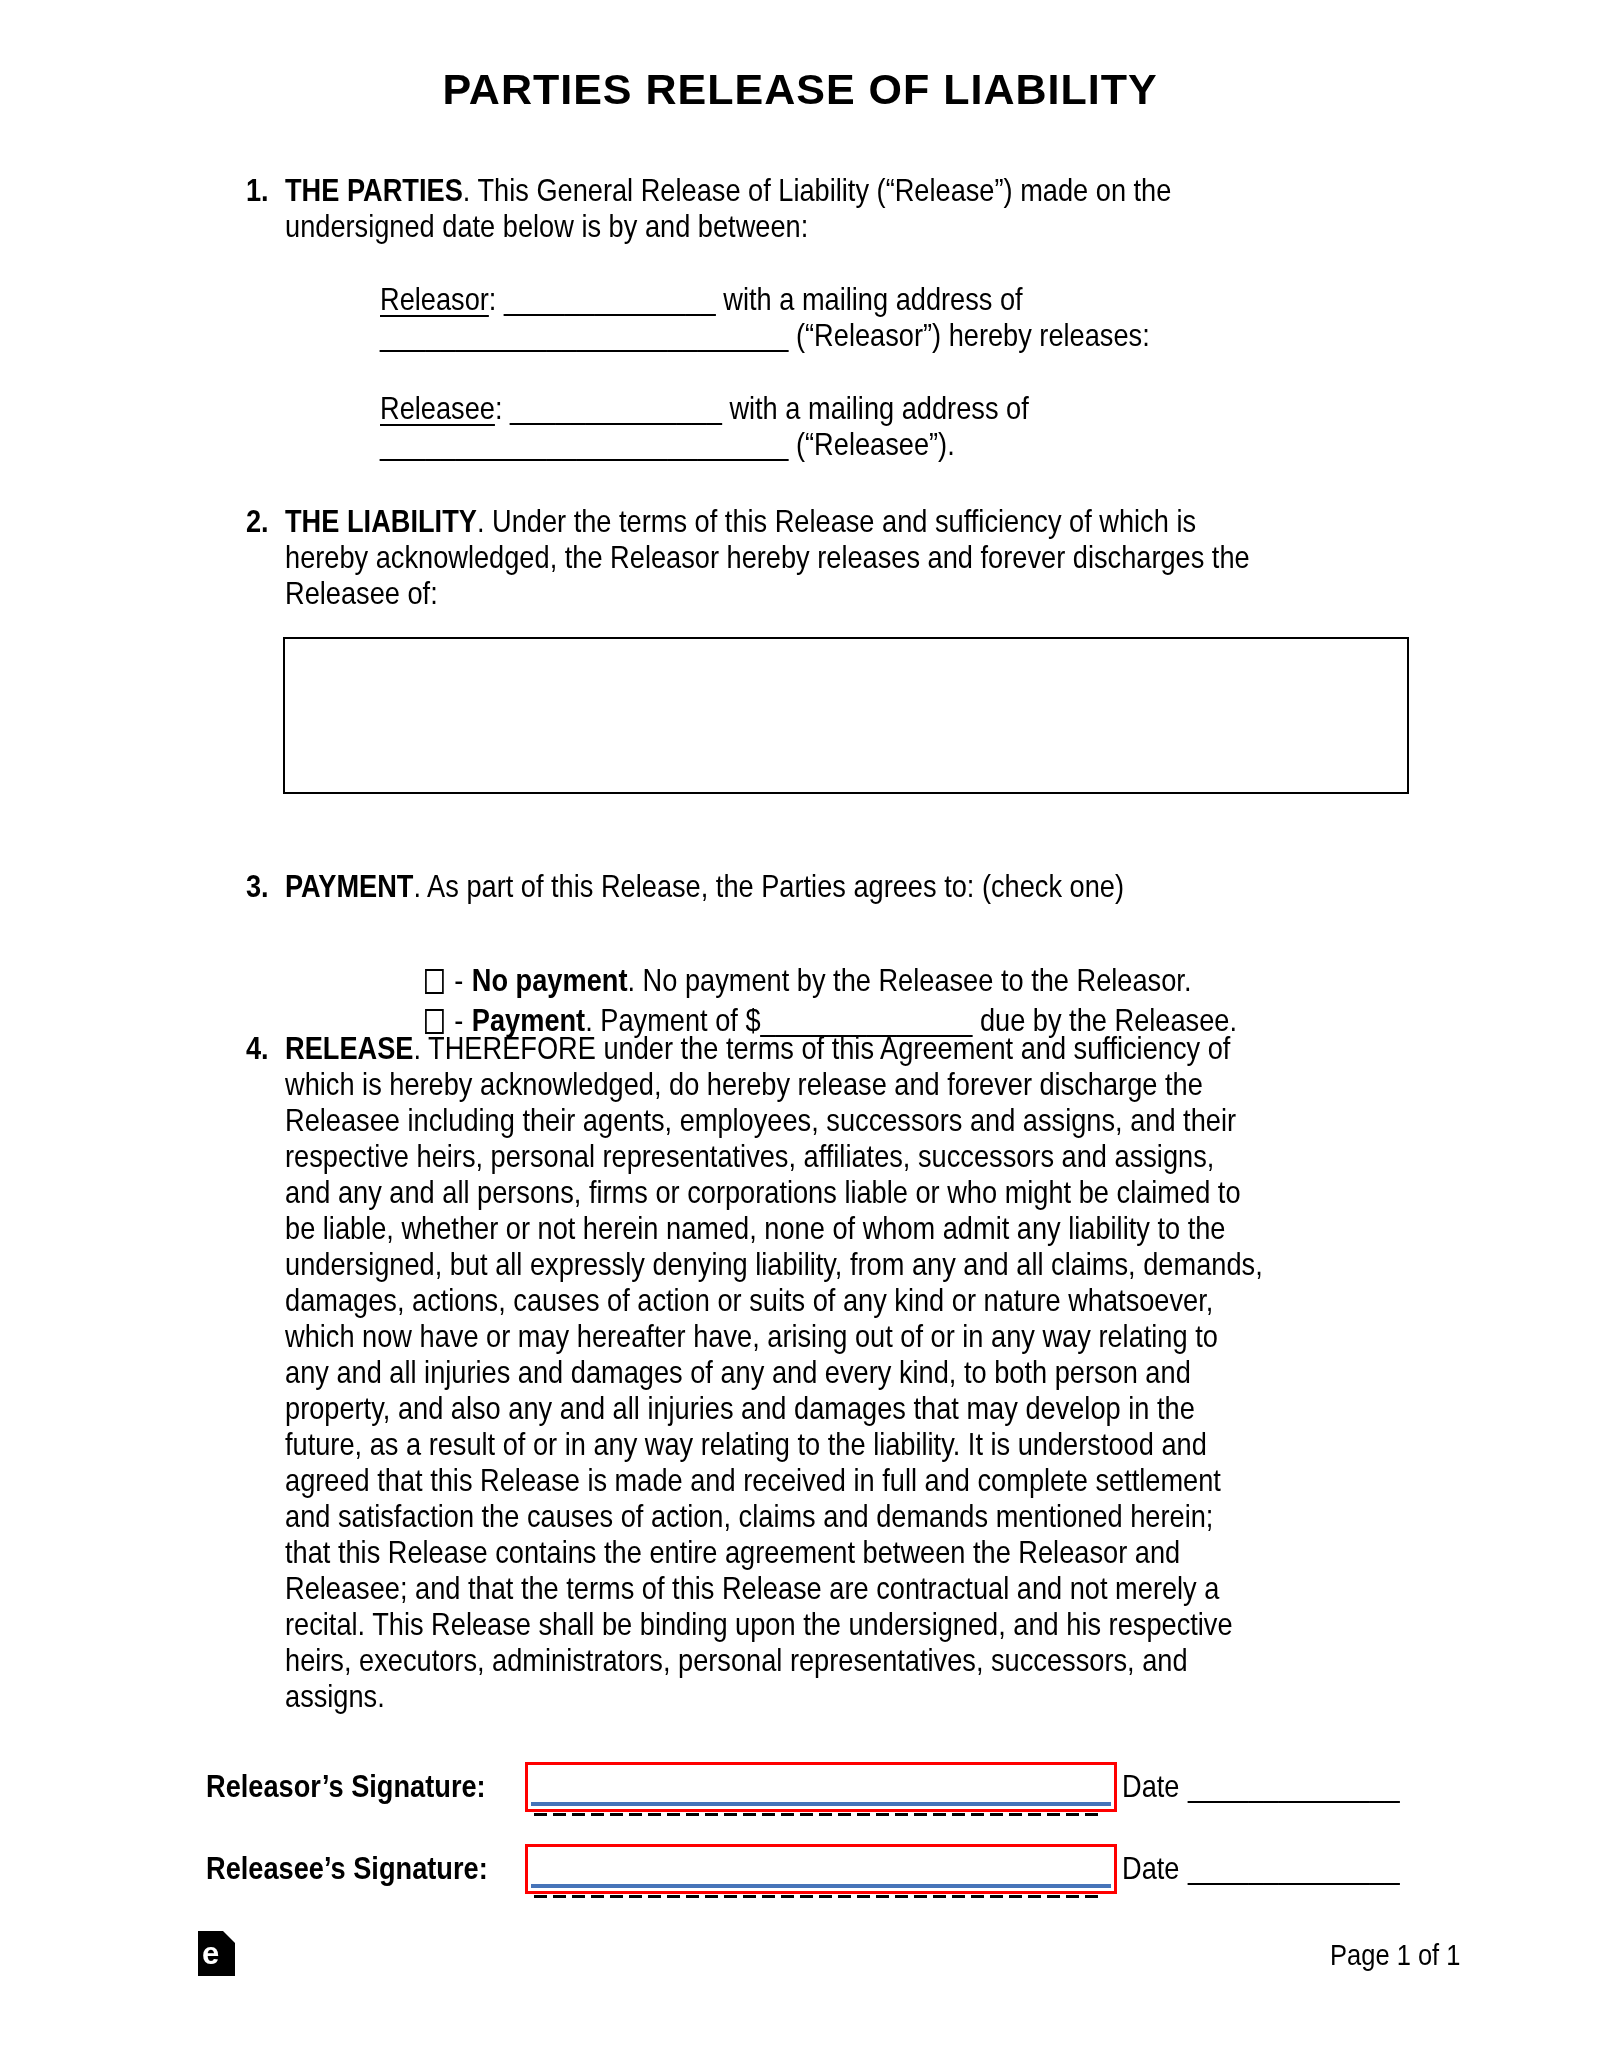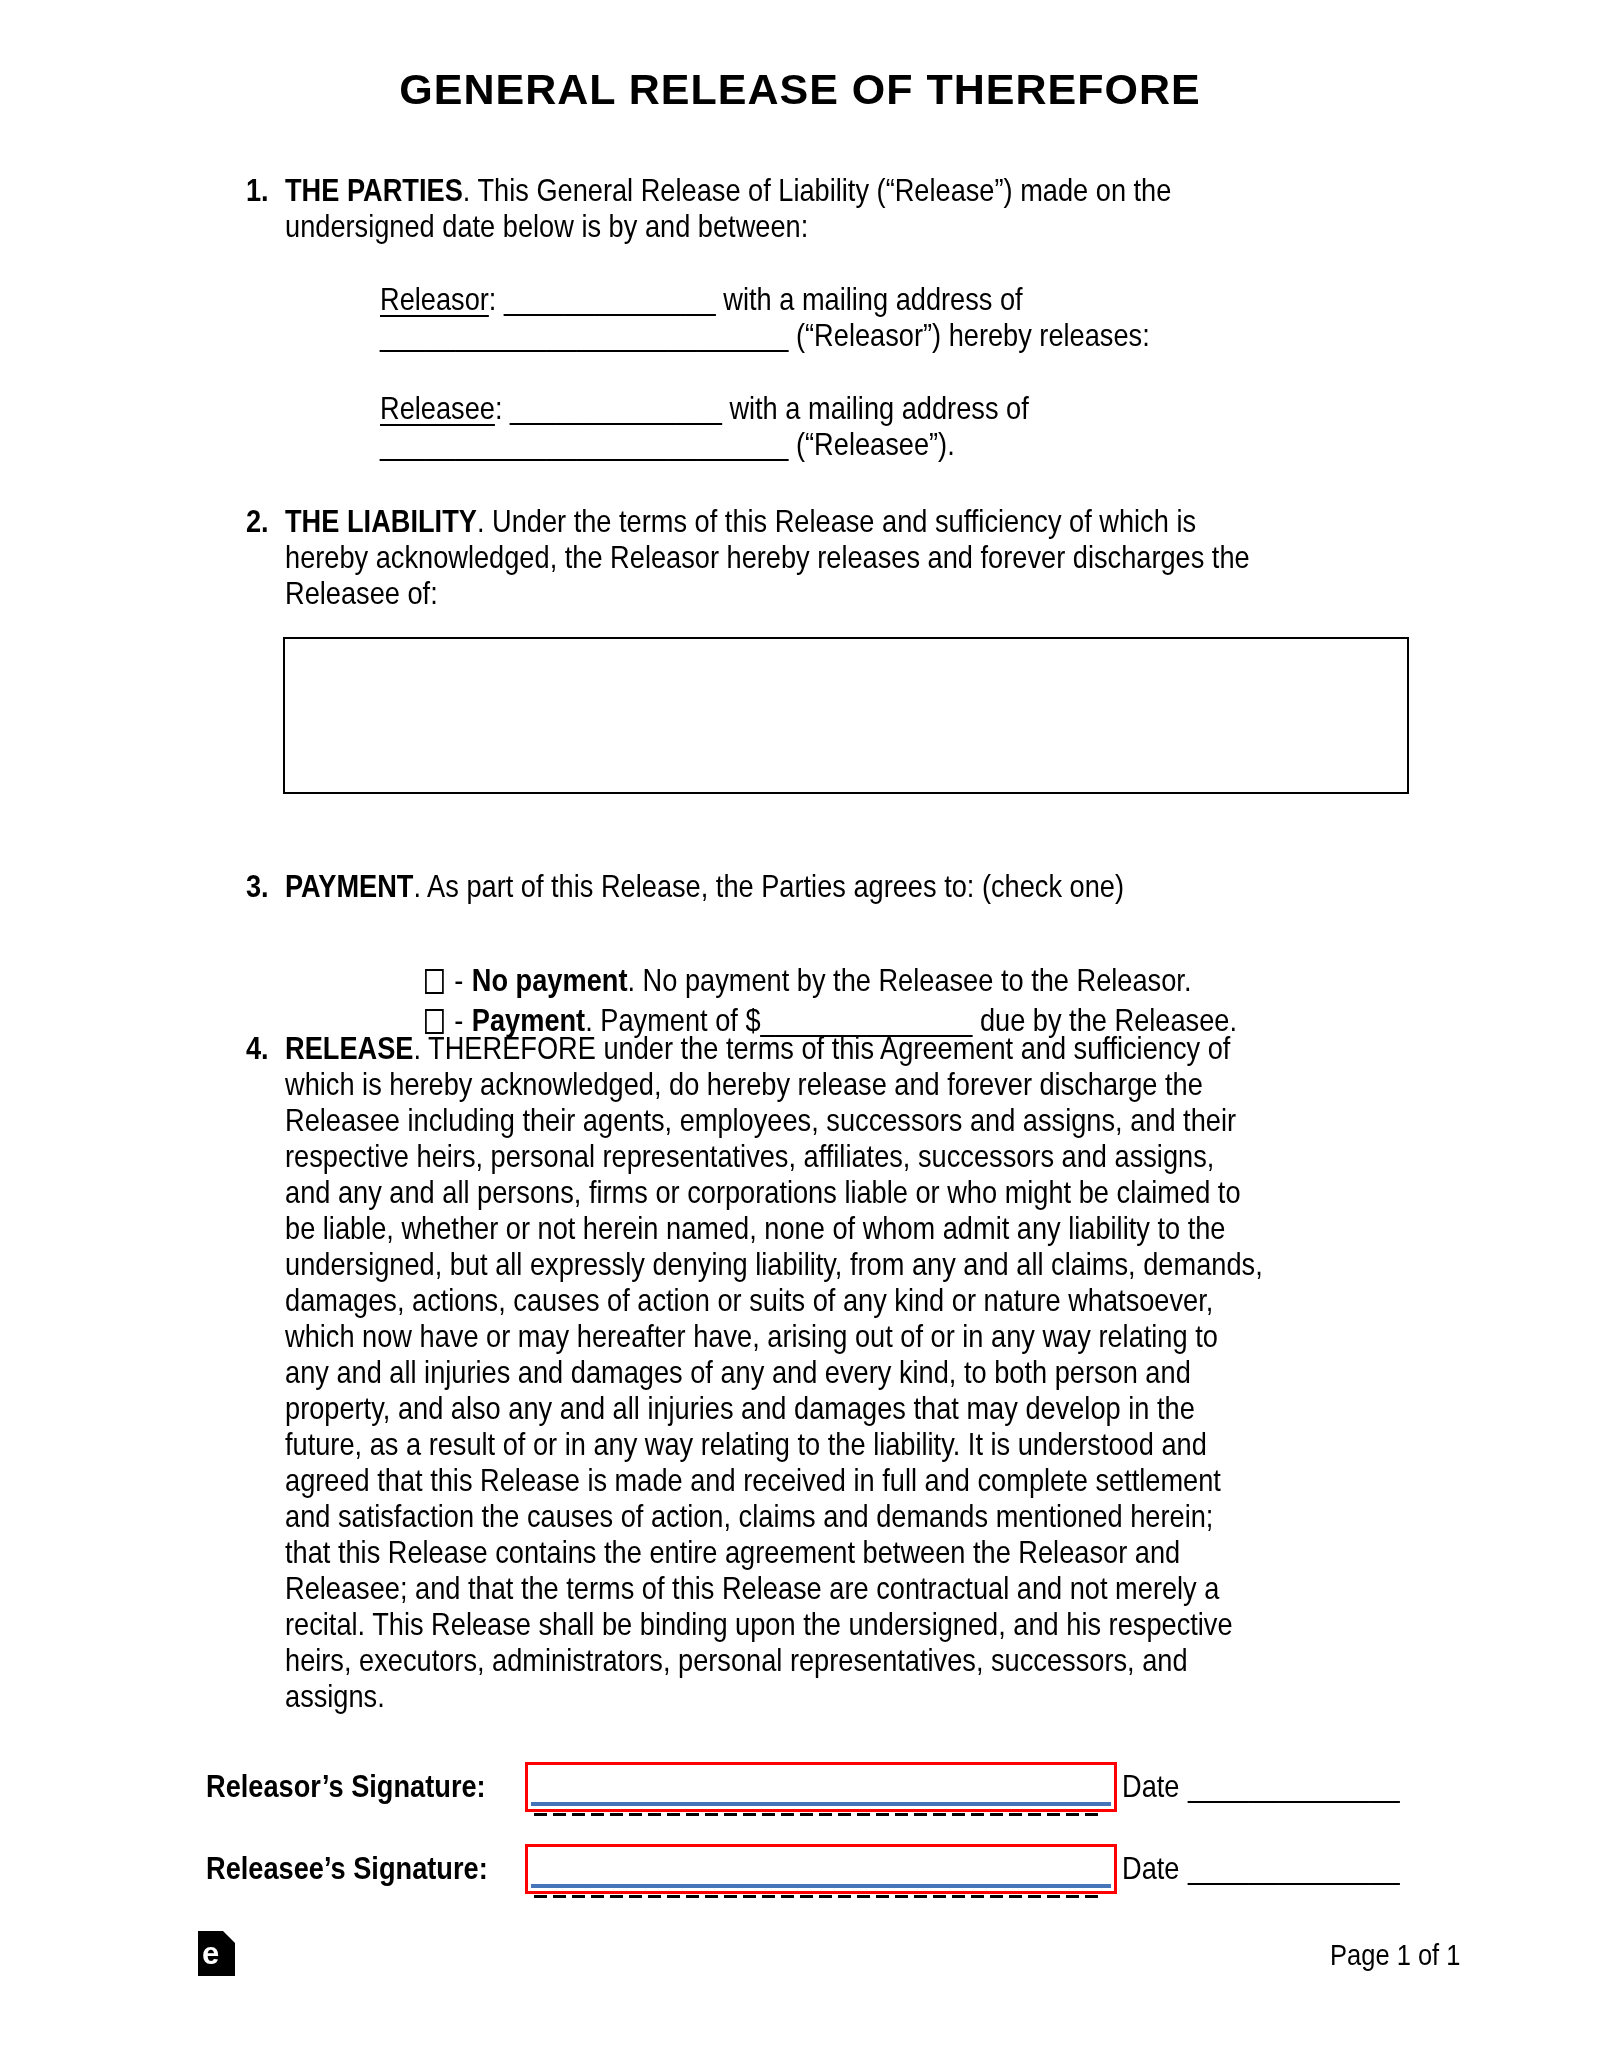--- a/index.html
+++ b/index.html
@@ -74,21 +74,21 @@
   .pagenum {
     position:absolute; top:1938px; right:140px; font-size:30px; line-height:34px;
     transform:scaleX(0.85); transform-origin:100% 0; white-space:pre;
   }
 </style>
 </head>
 <body>
 
 <div class="page">
 
-  <div class="doc-title">GENERAL RELEASE OF THEREFORE</div>
+  <div class="doc-title">PARTIES RELEASE OF LIABILITY</div>
 
   <div class="item" style="top:172px">
     <span class="num">1.</span><span class="hd">THE PARTIES</span><span class="rest">. This General Release of Liability (“Release”) made on the
 undersigned date below is by and between:</span>
   </div>
 
   <div class="indent" style="top:281px">
     <span class="ul">Releasor</span><span class="rest">: ______________ with a mailing address of
 ___________________________ (“Releasor”) hereby releases:</span>
   </div>

